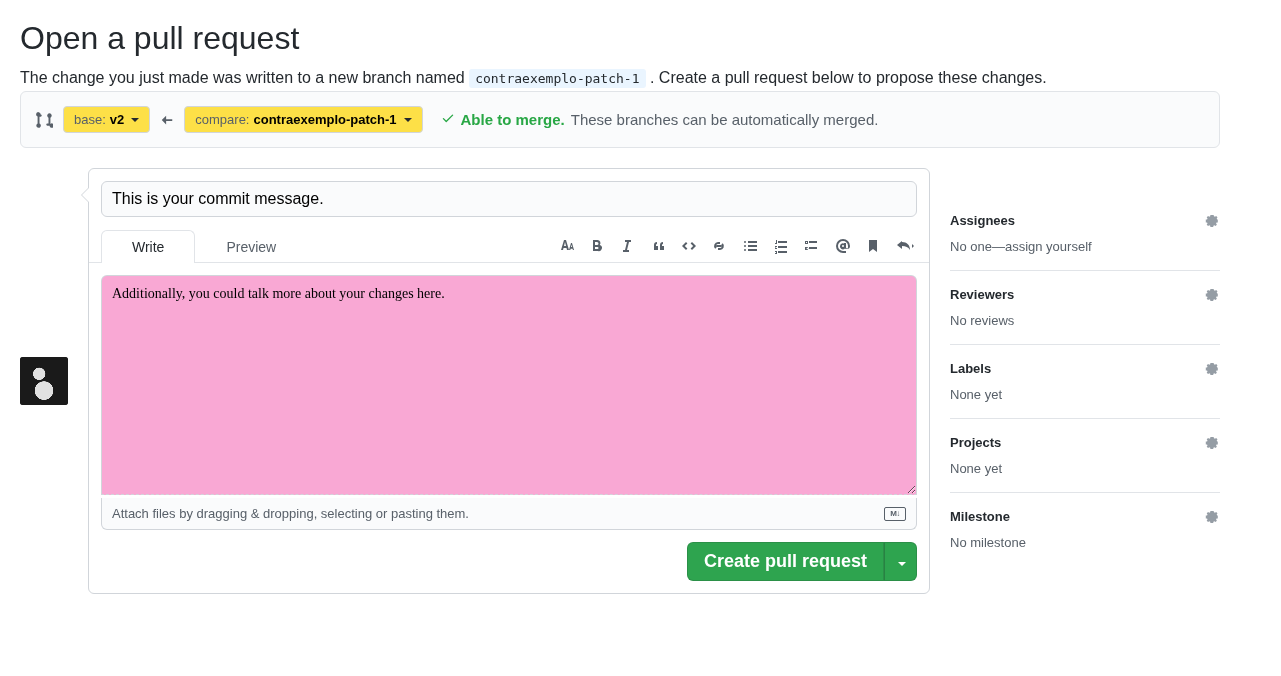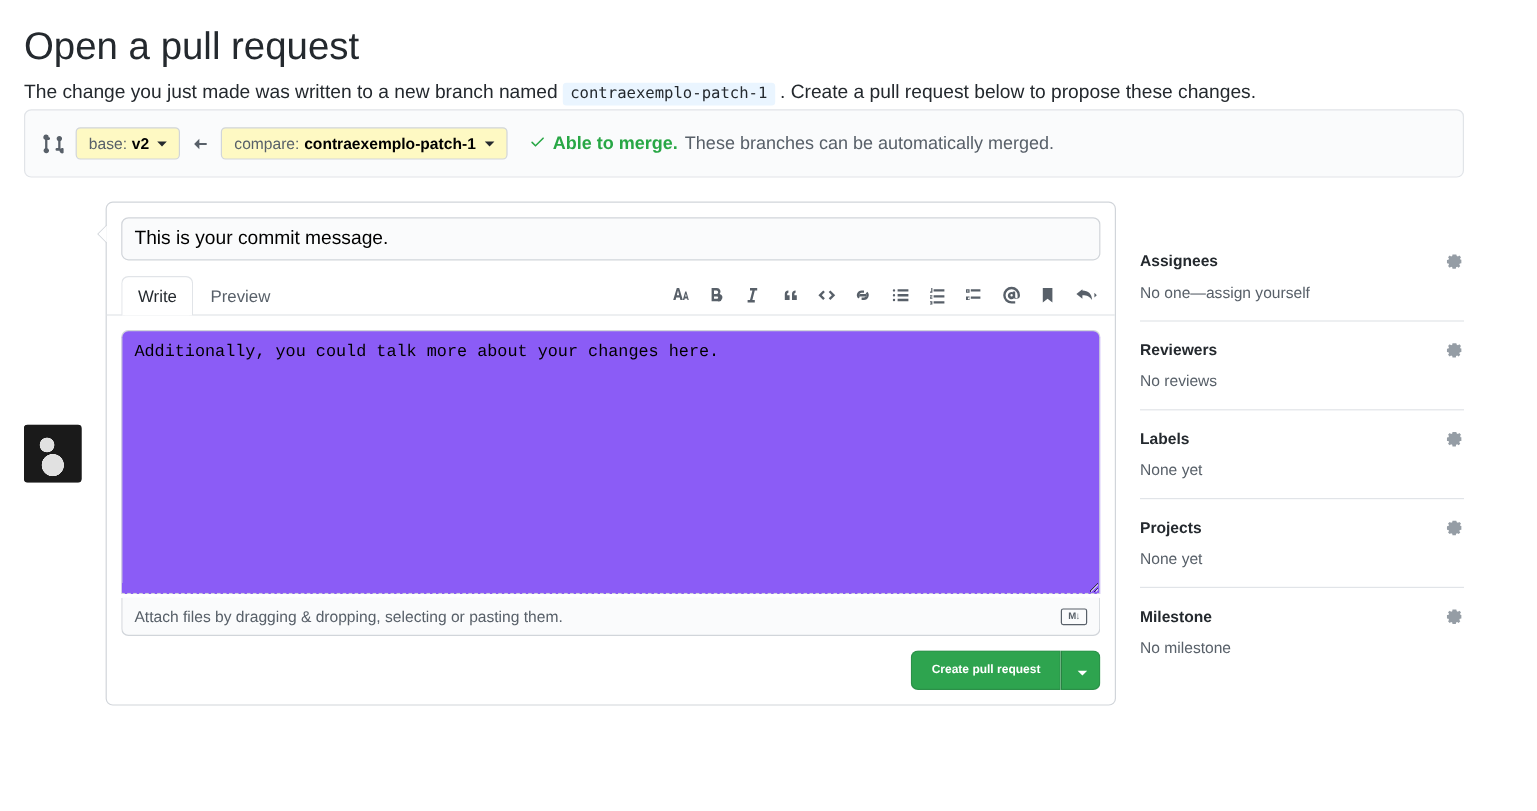--- a/index.html
+++ b/index.html
@@ -25,21 +25,21 @@
   border: 1px solid #e1e4e8;
   border-radius: 6px;
   padding: 14px;
   display: flex;
   align-items: center;
   gap: 10px;
   margin-bottom: 20px;
 }
 .compare-icon { width: 18px; height: 18px; fill: #586069; }
 .btn-branch {
-  background: #fef9c3;
+  background: #fde047;
   border: 1px solid #d1d5da;
   border-radius: 4px;
   padding: 5px 10px;
   font-size: 13px;
   display: inline-flex;
   align-items: center;
   gap: 4px;
   cursor: pointer;
 }
 .btn-branch .label-muted { color: #586069; }
@@ -98,21 +98,21 @@
   border-radius: 6px;
   background: #fafbfc;
 }
 .tabnav {
   display: flex;
   align-items: center;
   padding: 0 12px;
   border-bottom: 1px solid #e1e4e8;
 }
 .tab {
-  padding: 8px 13px;
+  padding: 8px 30px;
   font-size: 14px;
   color: #586069;
   cursor: pointer;
   border: 1px solid transparent;
   border-bottom: none;
   border-radius: 6px 6px 0 0;
   position: relative;
   top: 1px;
 }
 .tab.selected {
@@ -125,23 +125,23 @@
 .tool-icon { width: 16px; height: 16px; fill: #586069; cursor: pointer; }
 .body-area { padding: 12px; }
 .desc-input {
   width: 100%;
   min-height: 220px;
   padding: 10px;
   font-size: 14px;
   border: 1px solid #d1d5da;
   border-bottom: 1px dashed #d1d5da;
   border-radius: 6px 6px 0 0;
-  background: #8b5cf6;
+  background: #f9a8d4;
   resize: vertical;
-  font-family: Liberation Mono, monospace;
+  font-family: Liberation Serif, serif;
 }
 .attach-bar {
   border: 1px solid #d1d5da;
   border-top: none;
   border-radius: 0 0 6px 6px;
   padding: 8px 10px;
   display: flex;
   align-items: center;
   justify-content: space-between;
   font-size: 13px;
@@ -156,21 +156,21 @@
   font-weight: 700;
   display: flex; align-items: center; justify-content: center;
   letter-spacing: -0.5px;
 }
 .actions-row { display: flex; justify-content: flex-end; padding: 0 12px 12px; }
 .btn-primary {
   background: #2ea44f;
   color: #fff;
   border: 1px solid rgba(27,31,35,0.15);
   padding: 8px 16px;
-  font-size: 10px;
+  font-size: 18px;
   font-weight: 600;
   border-radius: 6px 0 0 6px;
   cursor: pointer;
 }
 .btn-primary-drop {
   background: #2ea44f;
   border: 1px solid rgba(27,31,35,0.15);
   border-left: 1px solid rgba(27,31,35,0.25);
   padding: 8px 10px;
   border-radius: 0 6px 6px 0;

